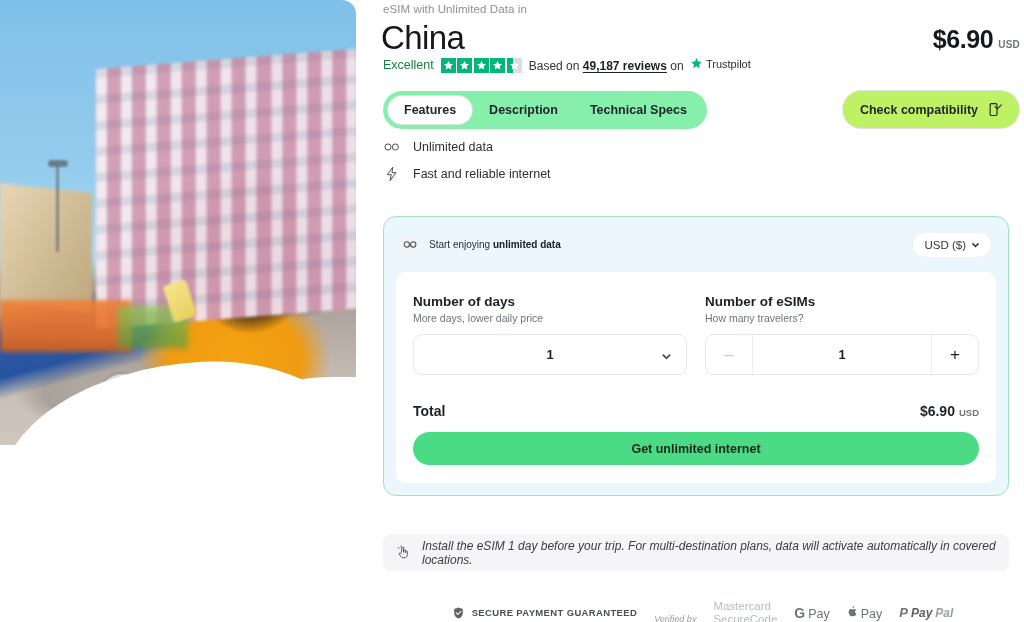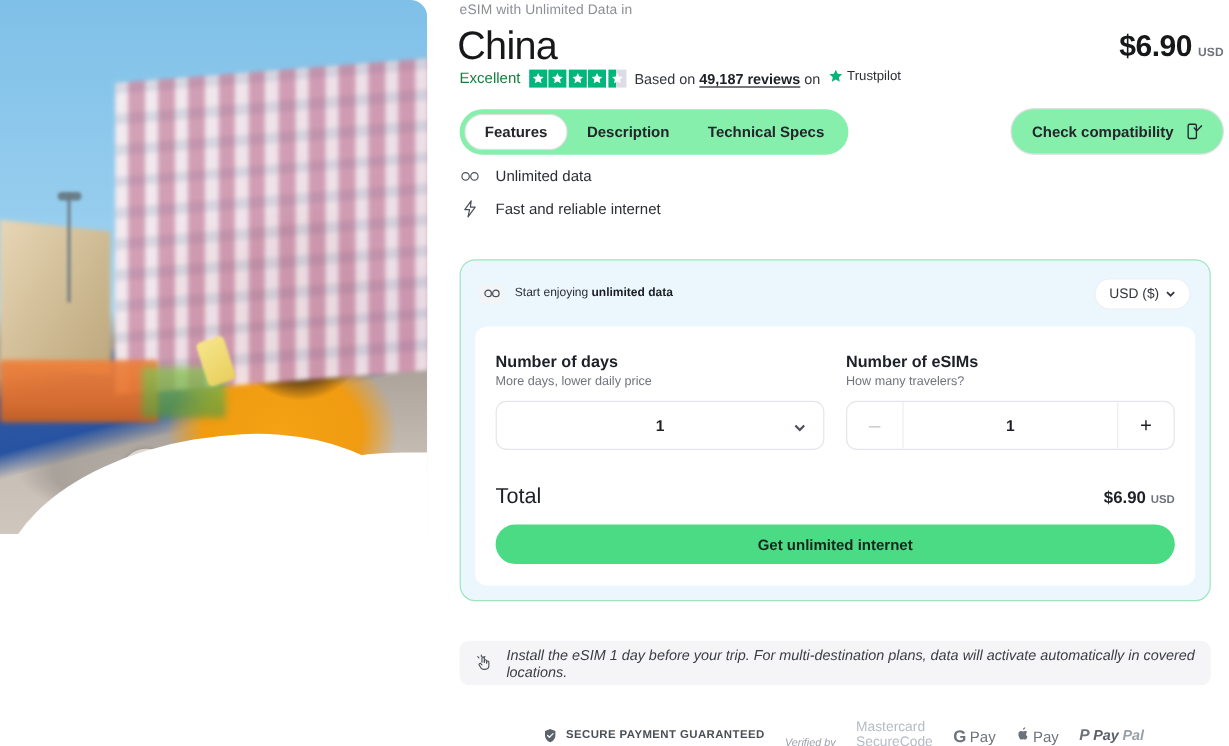--- a/index.html
+++ b/index.html
@@ -251,21 +251,21 @@
     background: #ffffff;
     border: 1px solid #dfe1e5;
   }
 
   .compat-btn {
     position: absolute;
     right: 4px; top: 90px;
     height: 39px;
     padding: 0 17px;
     display: flex; align-items: center; gap: 9px;
-    background: #86efac;
+    background: #bef264;
     border: 1px solid #dfe1e5;
     border-radius: 20px;
     font-size: 12.5px;
     font-weight: 700;
     color: #23262b;
     cursor: pointer;
   }
   .compat-btn svg { width: 15px; height: 15px; }
 
   
@@ -410,22 +410,22 @@
   }
 
   .total-row {
     display: flex;
     align-items: baseline;
     justify-content: space-between;
     margin-top: 28px;
     margin-bottom: 13px;
   }
   .total-label {
-    font-size: 18px;
-    font-weight: 400;
+    font-size: 14px;
+    font-weight: 700;
     color: #1d2026;
     text-align: right;
   }
   .total-right {
     display: flex; align-items: baseline; gap: 4px;
   }
   .total-price { font-size: 14px; font-weight: 700; color: #1d2026; }
   .total-cur { font-size: 9.5px; font-weight: 700; color: #6f747c; }
 
   .cta {

